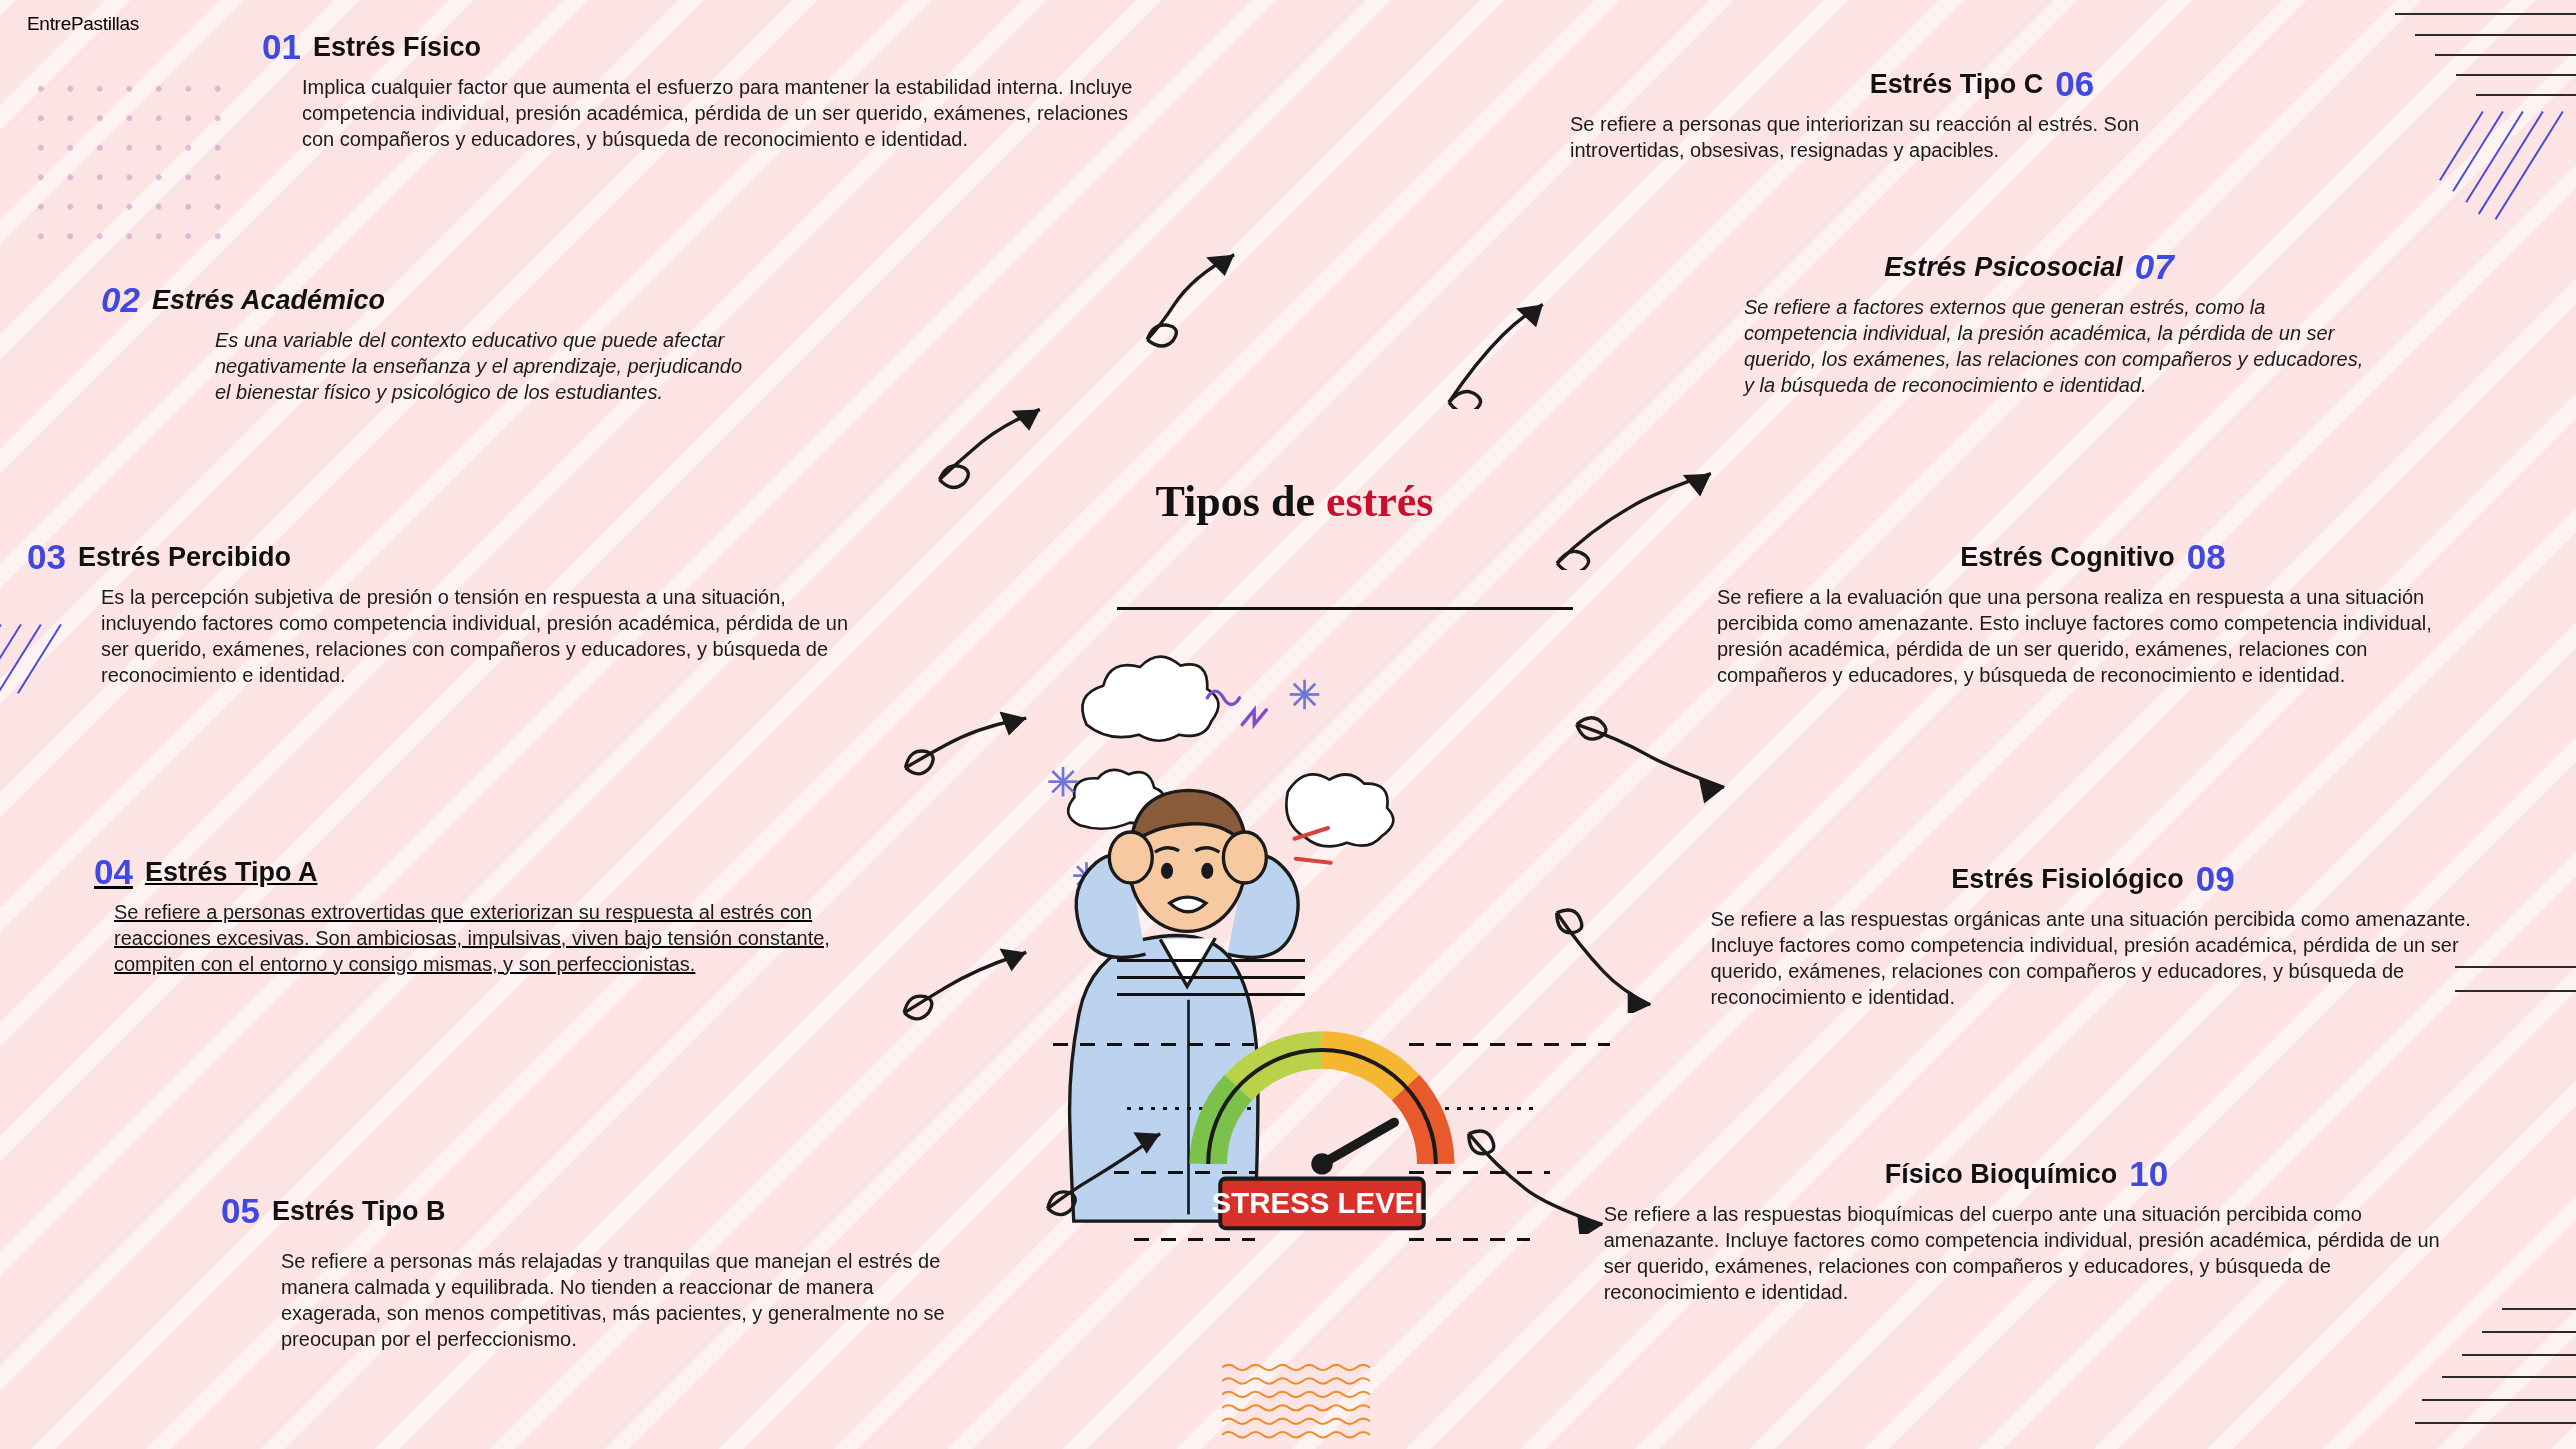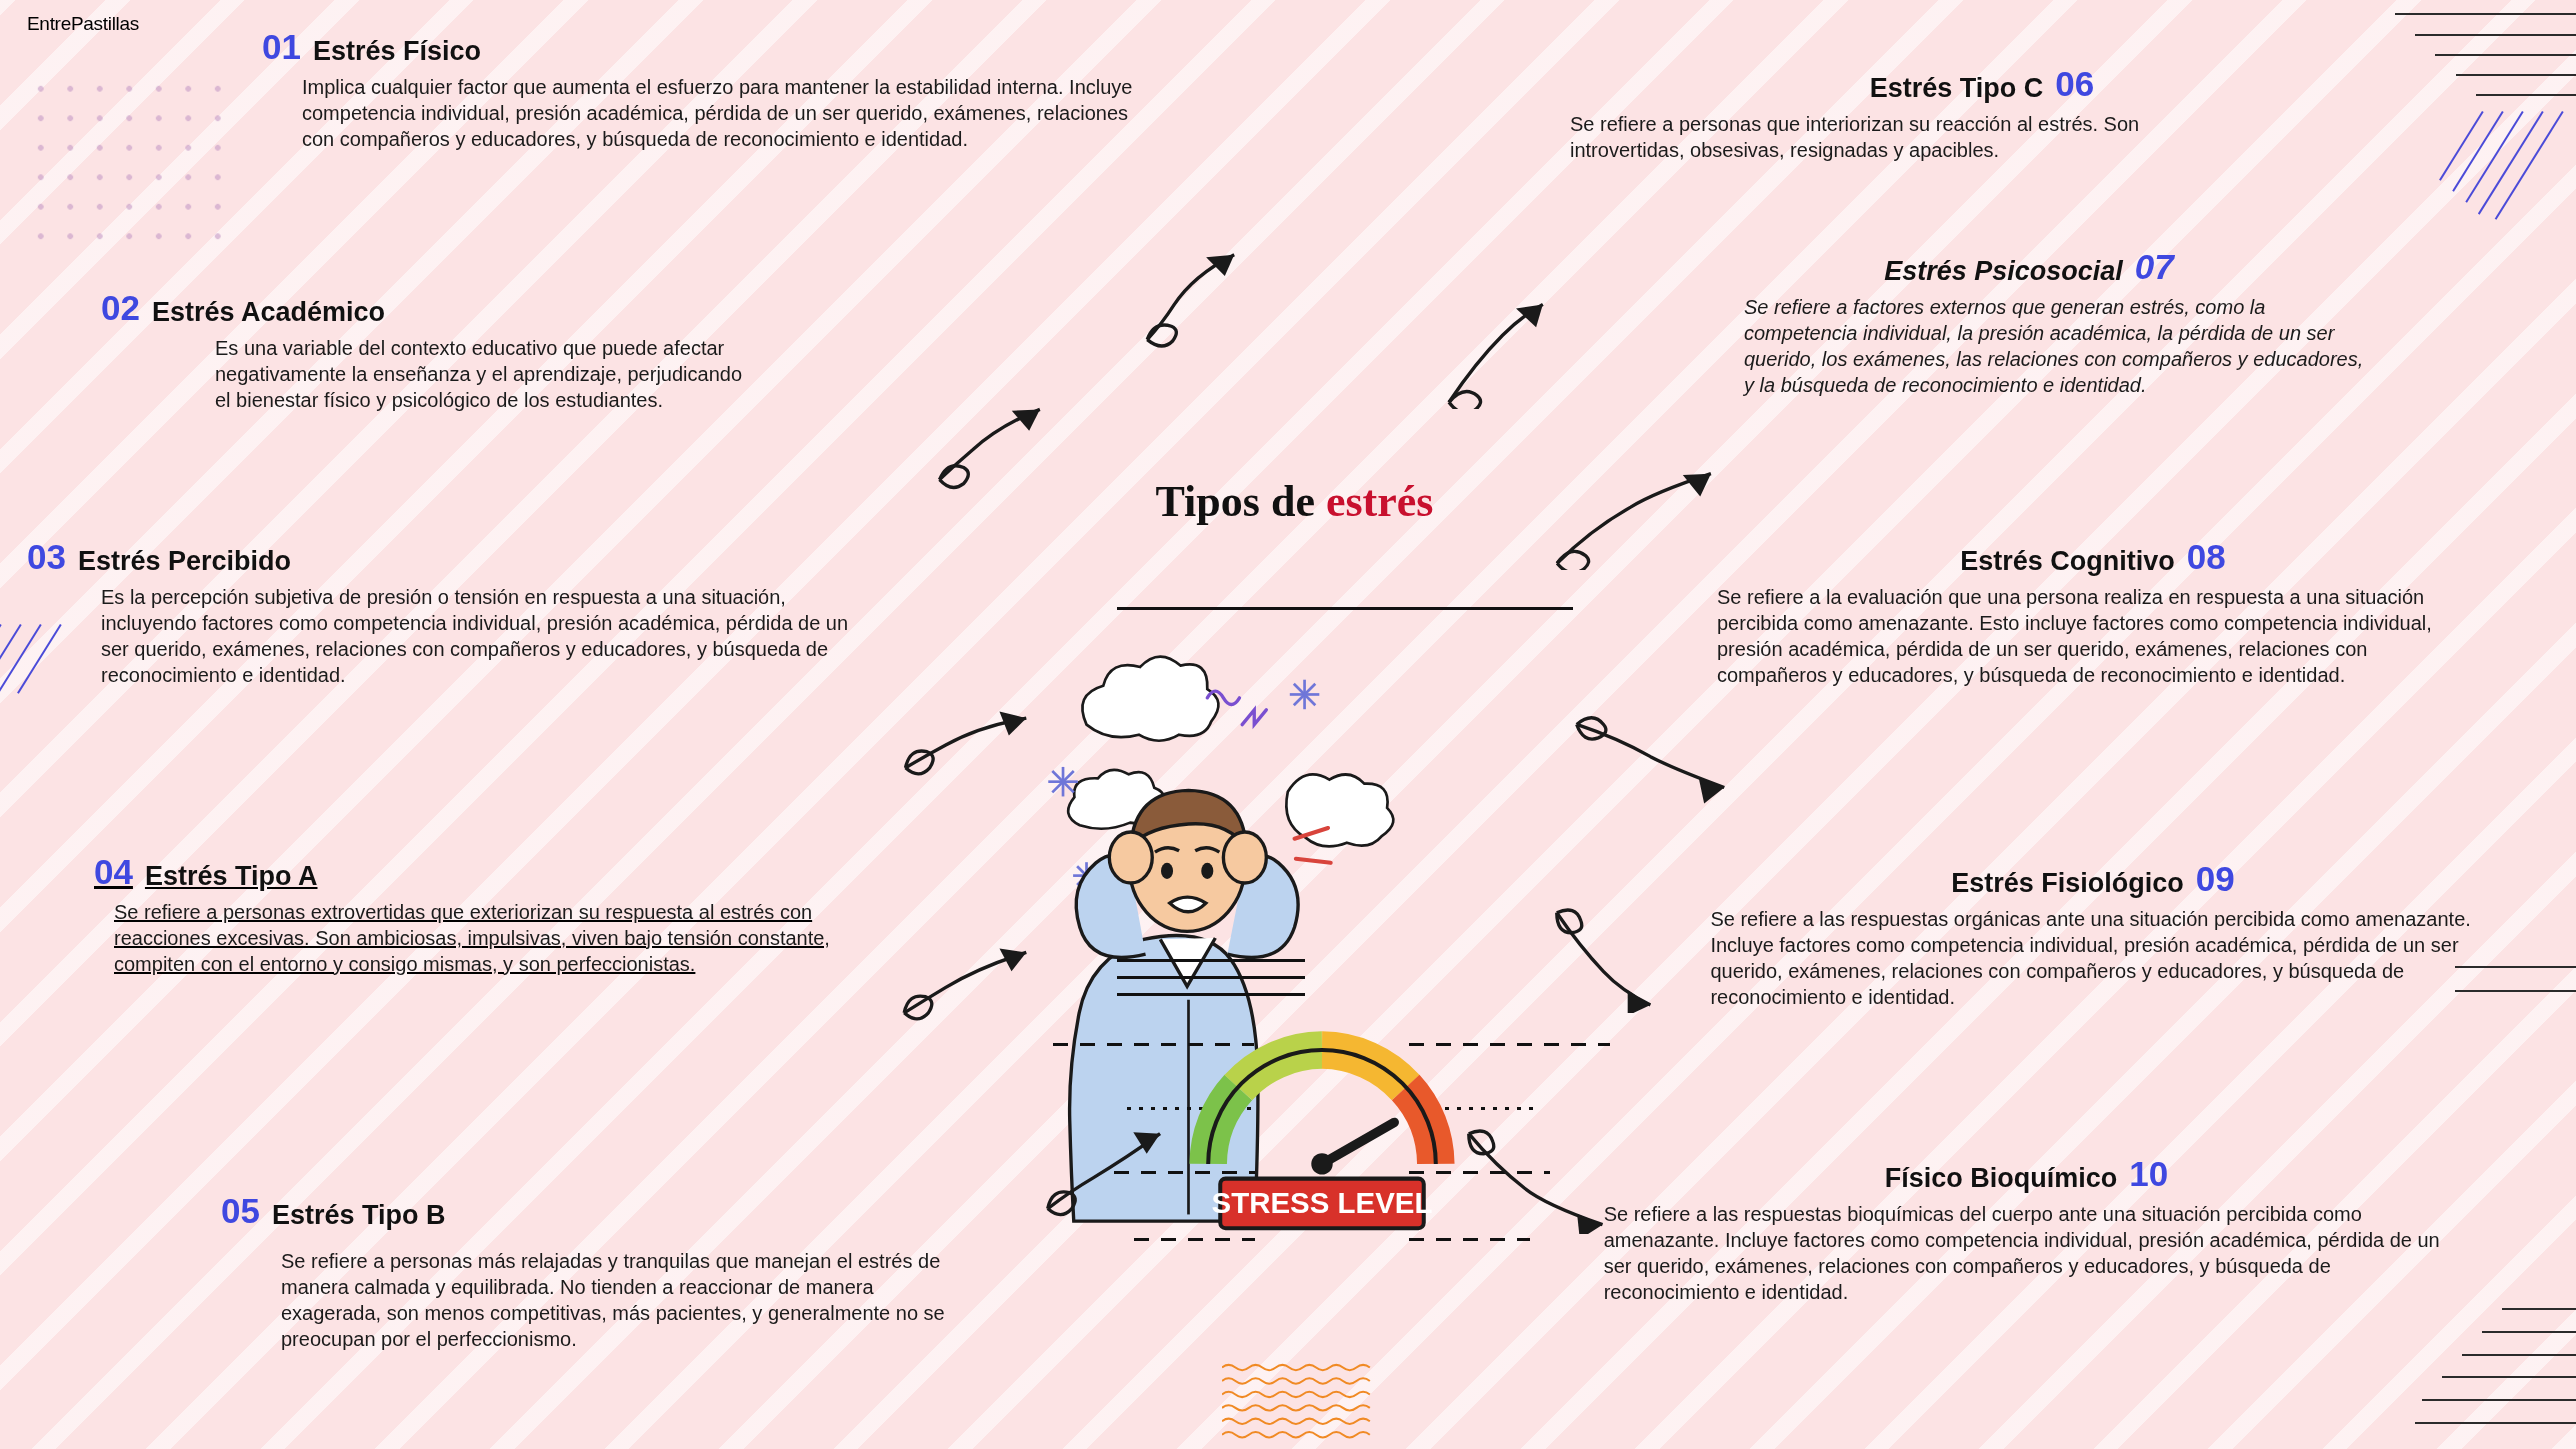--- a/index.html
+++ b/index.html
@@ -118,21 +118,21 @@
     background: repeating-linear-gradient(to right, #111 0 4px, transparent 4px 12px);
   }
 
   
   .arrow { position: absolute; pointer-events: none; }
 
   
   .entry { position: absolute; }
   .entry .head {
     display: flex;
-    align-items: flex-end;
+    align-items: center;
     gap: 12px;
     white-space: nowrap;
   }
   .entry .num {
     font-size: 35px;
     font-weight: bold;
     color: #3f48e0;
     font-family: "Liberation Sans", sans-serif;
   }
   .entry .title {
@@ -367,21 +367,21 @@
   </svg>
 
   <div class="entry" style="left:262px; top:27px; width:939px;">
     <div class="head">
       <span class="num">01</span>
       <span class="title">Estrés Físico</span>
     </div>
     <div class="body indent-2" style="width:899px;">Implica cualquier factor que aumenta el esfuerzo para mantener la estabilidad interna. Incluye competencia individual, presión académica, pérdida de un ser querido, exámenes, relaciones con compañeros y educadores, y búsqueda de reconocimiento e identidad.</div>
   </div>
 
-  <div class="entry" style="left:101px; top:288px; width:792px;">
+  <div class="entry" style="left:101px; top:280px; width:792px;font-style:italic;">
     <div class="head">
       <span class="num">02</span>
       <span class="title">Estrés Académico</span>
     </div>
     <div class="body" style="width:644px; padding-left:114px;">Es una variable del contexto educativo que puede afectar negativamente la enseñanza y el aprendizaje, perjudicando el bienestar físico y psicológico de los estudiantes.</div>
   </div>
 
   <div class="entry" style="left:27px; top:537px; width:872px;">
     <div class="head">
       <span class="num">03</span>

